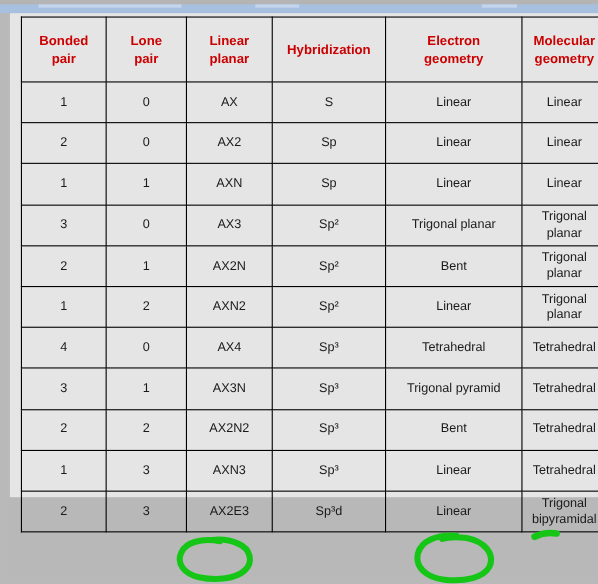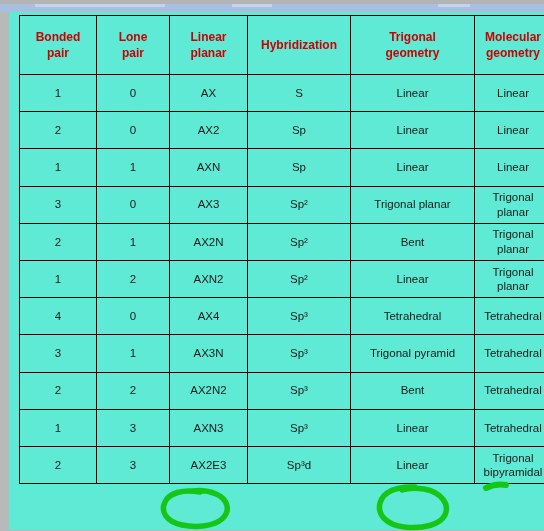--- a/index.html
+++ b/index.html
@@ -56,22 +56,22 @@
     position: absolute;
     right: 0; top: 12px;
     width: 2px; height: 519px;
     background: #b9b9b9;
   }
   .doc-canvas {
     position: absolute;
     left: 9px;
     top: 12px;
     width: 535px;
-    height: 518px;
-    background: #5eead4;
+    height: 440px;
+    background: #e5e5e5;
   }
 
   
   table.vsepr {
     border-collapse: collapse;
     table-layout: fixed;
     position: absolute;
     left: 10px;
     top: 3px;
     width: 522px;
@@ -165,21 +165,21 @@
             <span>pair</span>
           </th>
           <th>
             <span>Linear</span><br>
             <span>planar</span>
           </th>
           <th>
             <span>Hybridization</span>
           </th>
           <th>
-            <span>Trigonal</span><br>
+            <span>Electron</span><br>
             <span>geometry</span>
           </th>
           <th>
             <span>Molecular</span><br>
             <span>geometry</span>
           </th>
         </tr>
       </thead>
       <tbody>
         <tr>

